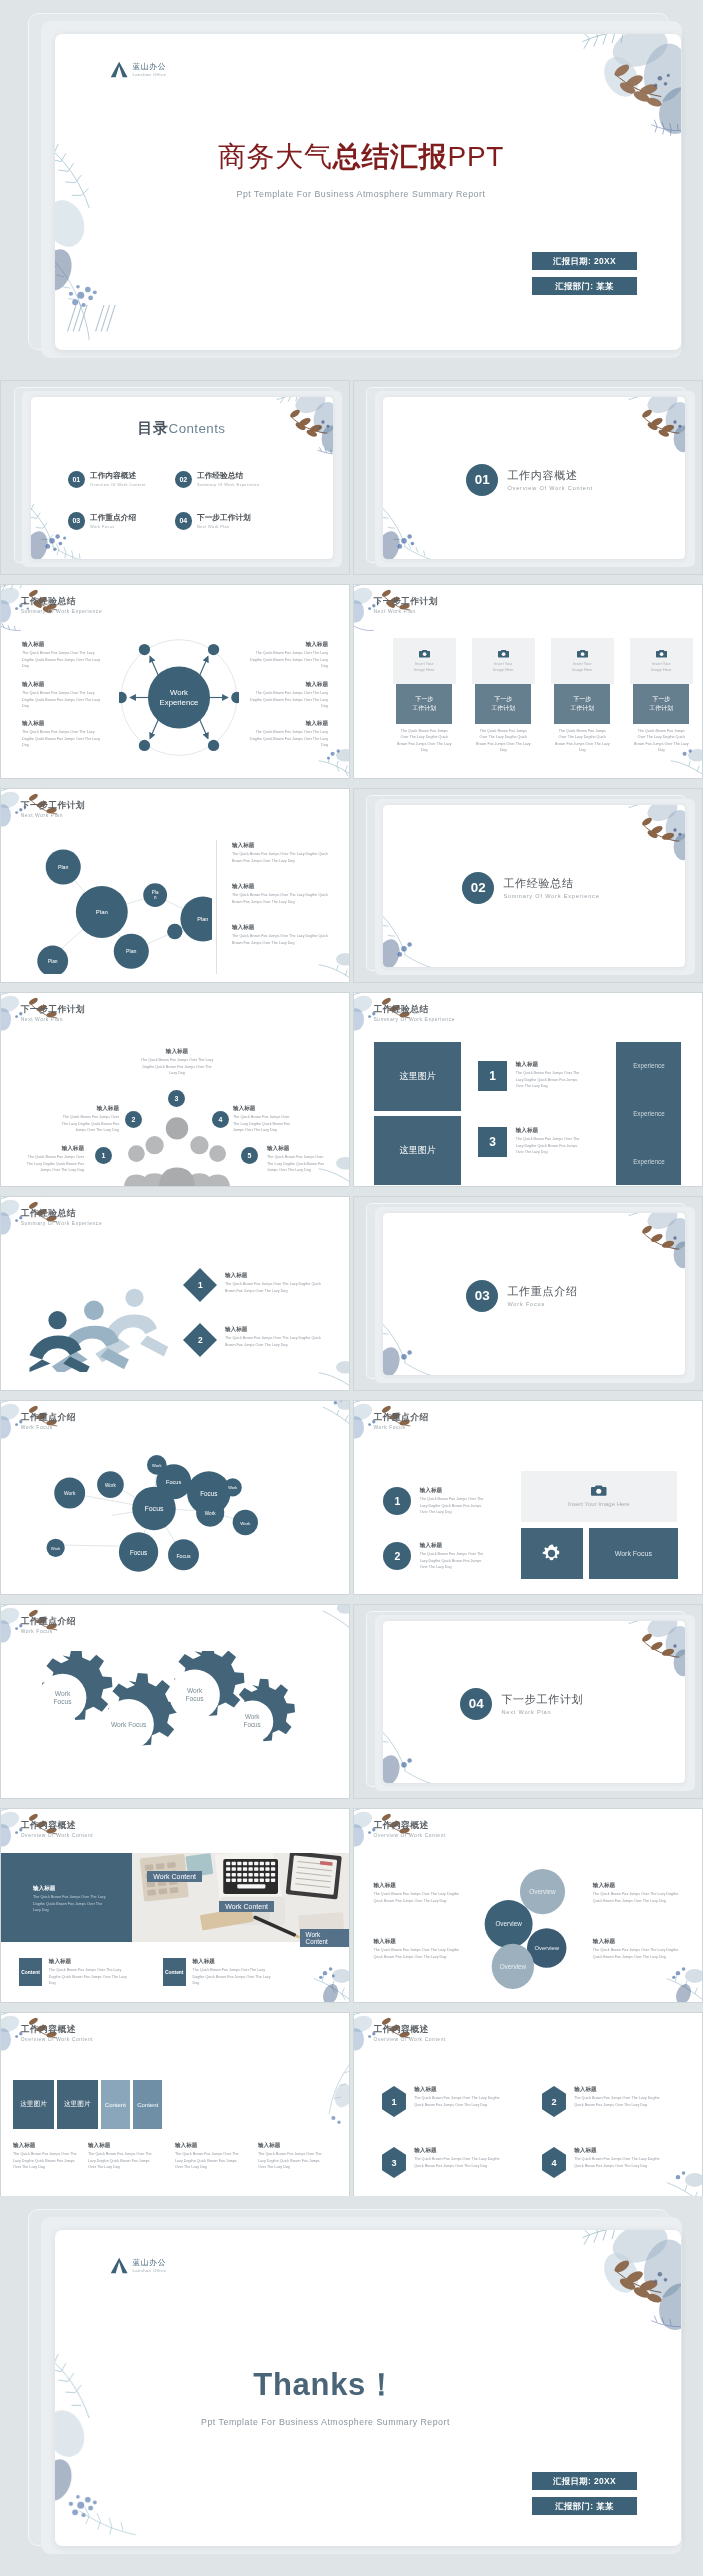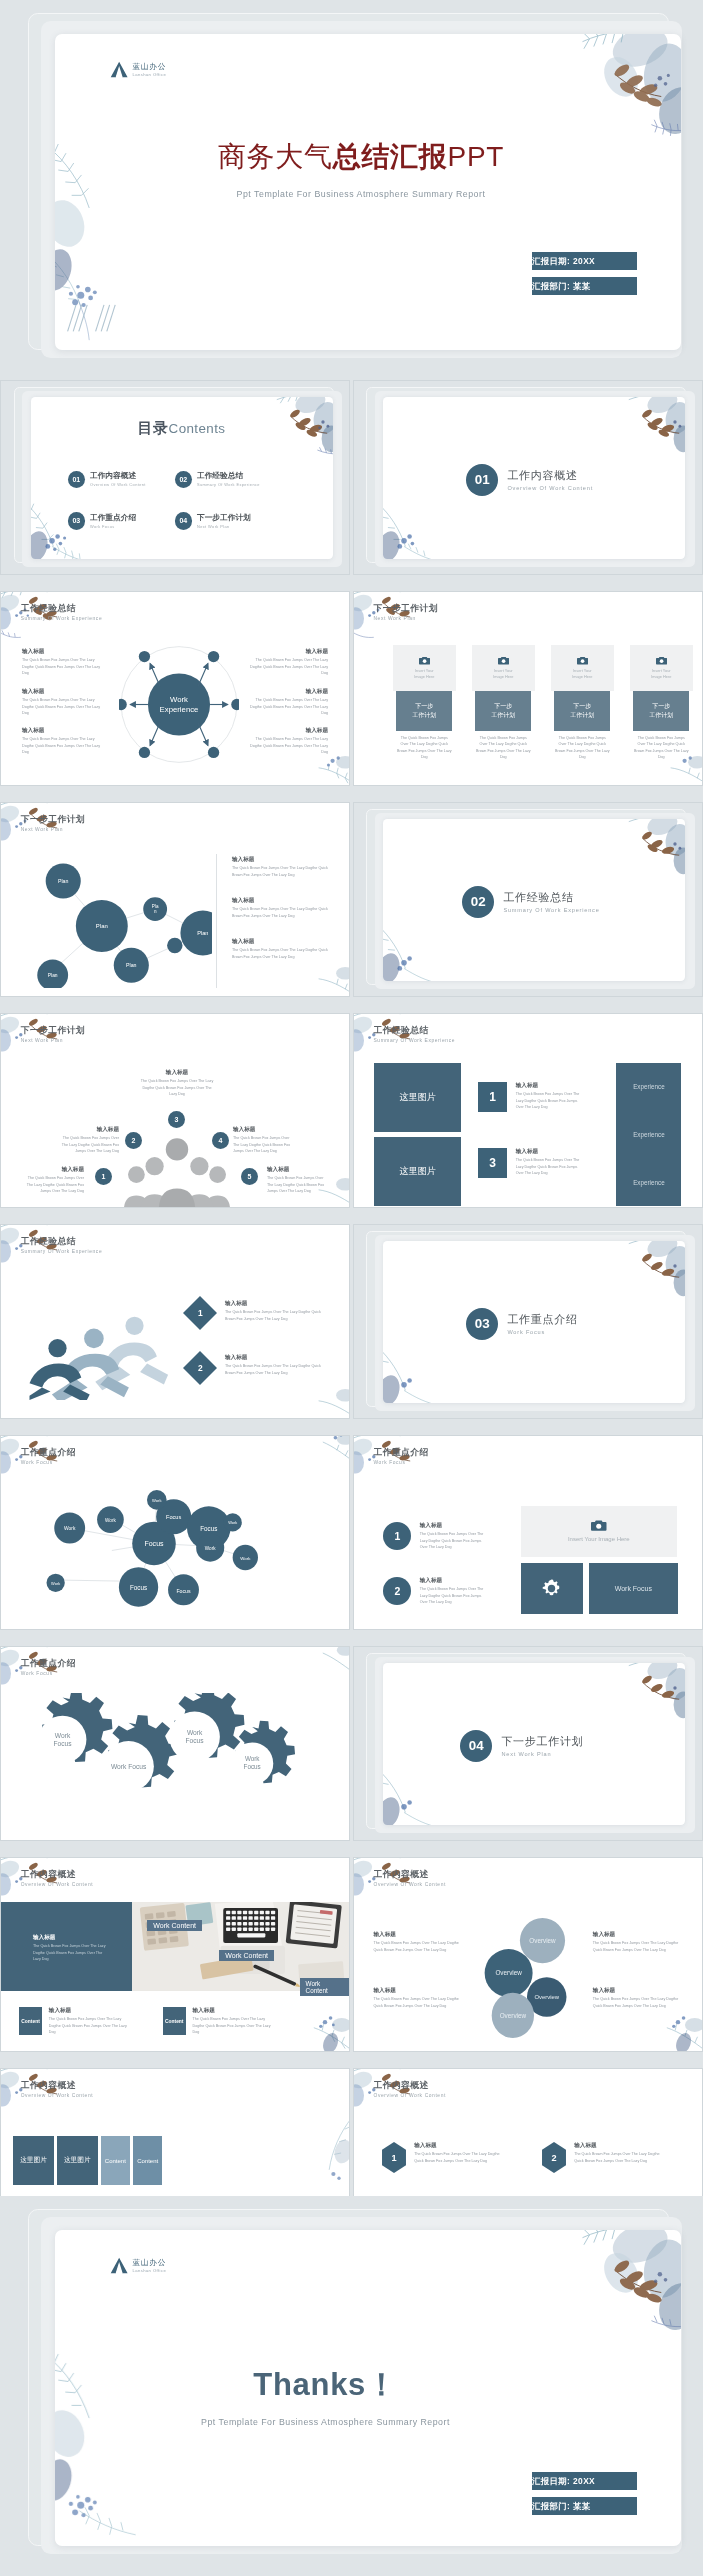--- a/index.html
+++ b/index.html
@@ -28,21 +28,21 @@
     position: absolute; left: 55px; top: 34px; width: 626px; height: 316px;
     background: #fff; border-radius: 7px;
     box-shadow: 0 1.4px 7px rgba(80,100,115,.12);
     overflow: hidden;
   }
 
   
   .grid {
     position: absolute; left: 0; top: 380px; width: 703px;
   }
-  .row { position: relative; display: flex; gap: 2.8px; margin-bottom: 16px; }
+  .row { position: relative; display: flex; gap: 2.8px; margin-bottom: 9px; }
   .thumb {
     position: relative; width: 350px; height: 195px;
     background: #fff; overflow: hidden;
     border: 0.7px solid #cfd6da;
   }
   .thumb.framed { background: #dfe4e7; }
   .thumb .f2 {
     position: absolute; left: 21px; top: 9.8px; width: 320px; height: 176px;
     background: #eceff1; border-radius: 5.6px;
   }
@@ -91,21 +91,21 @@
   .diamond > span { transform: rotate(-45deg); font-weight: bold; }
 
   .ph-box {
     background: #f0f1f2; display: flex; flex-direction: column;
     align-items: center; justify-content: center; gap: 2.8px;
   }
   .ph-label { font-size: 3.9px; color: #a8b0b6; text-align: center; line-height: 1.5; }
   .cam { fill: #3d6278; }
 
   .badge {
-    background: #3d6278; color: #fff; text-align: left;
+    background: #3d6278; color: #fff; text-align: center;
     font-weight: bold; letter-spacing: 0.4px;
   }
   .logo-row { display: flex; align-items: center; gap: 4.2px; }
   .logo-txt-zh { font-size: 7.7px; color: #46687c; letter-spacing: 0.7px; }
   .logo-txt-en { font-size: 4.2px; color: #9aa7b1; letter-spacing: 0.4px; }
 
   .vline { position: absolute; width: 0.7px; background: #dde1e4; }
 </style>
 </head>
 <body>

